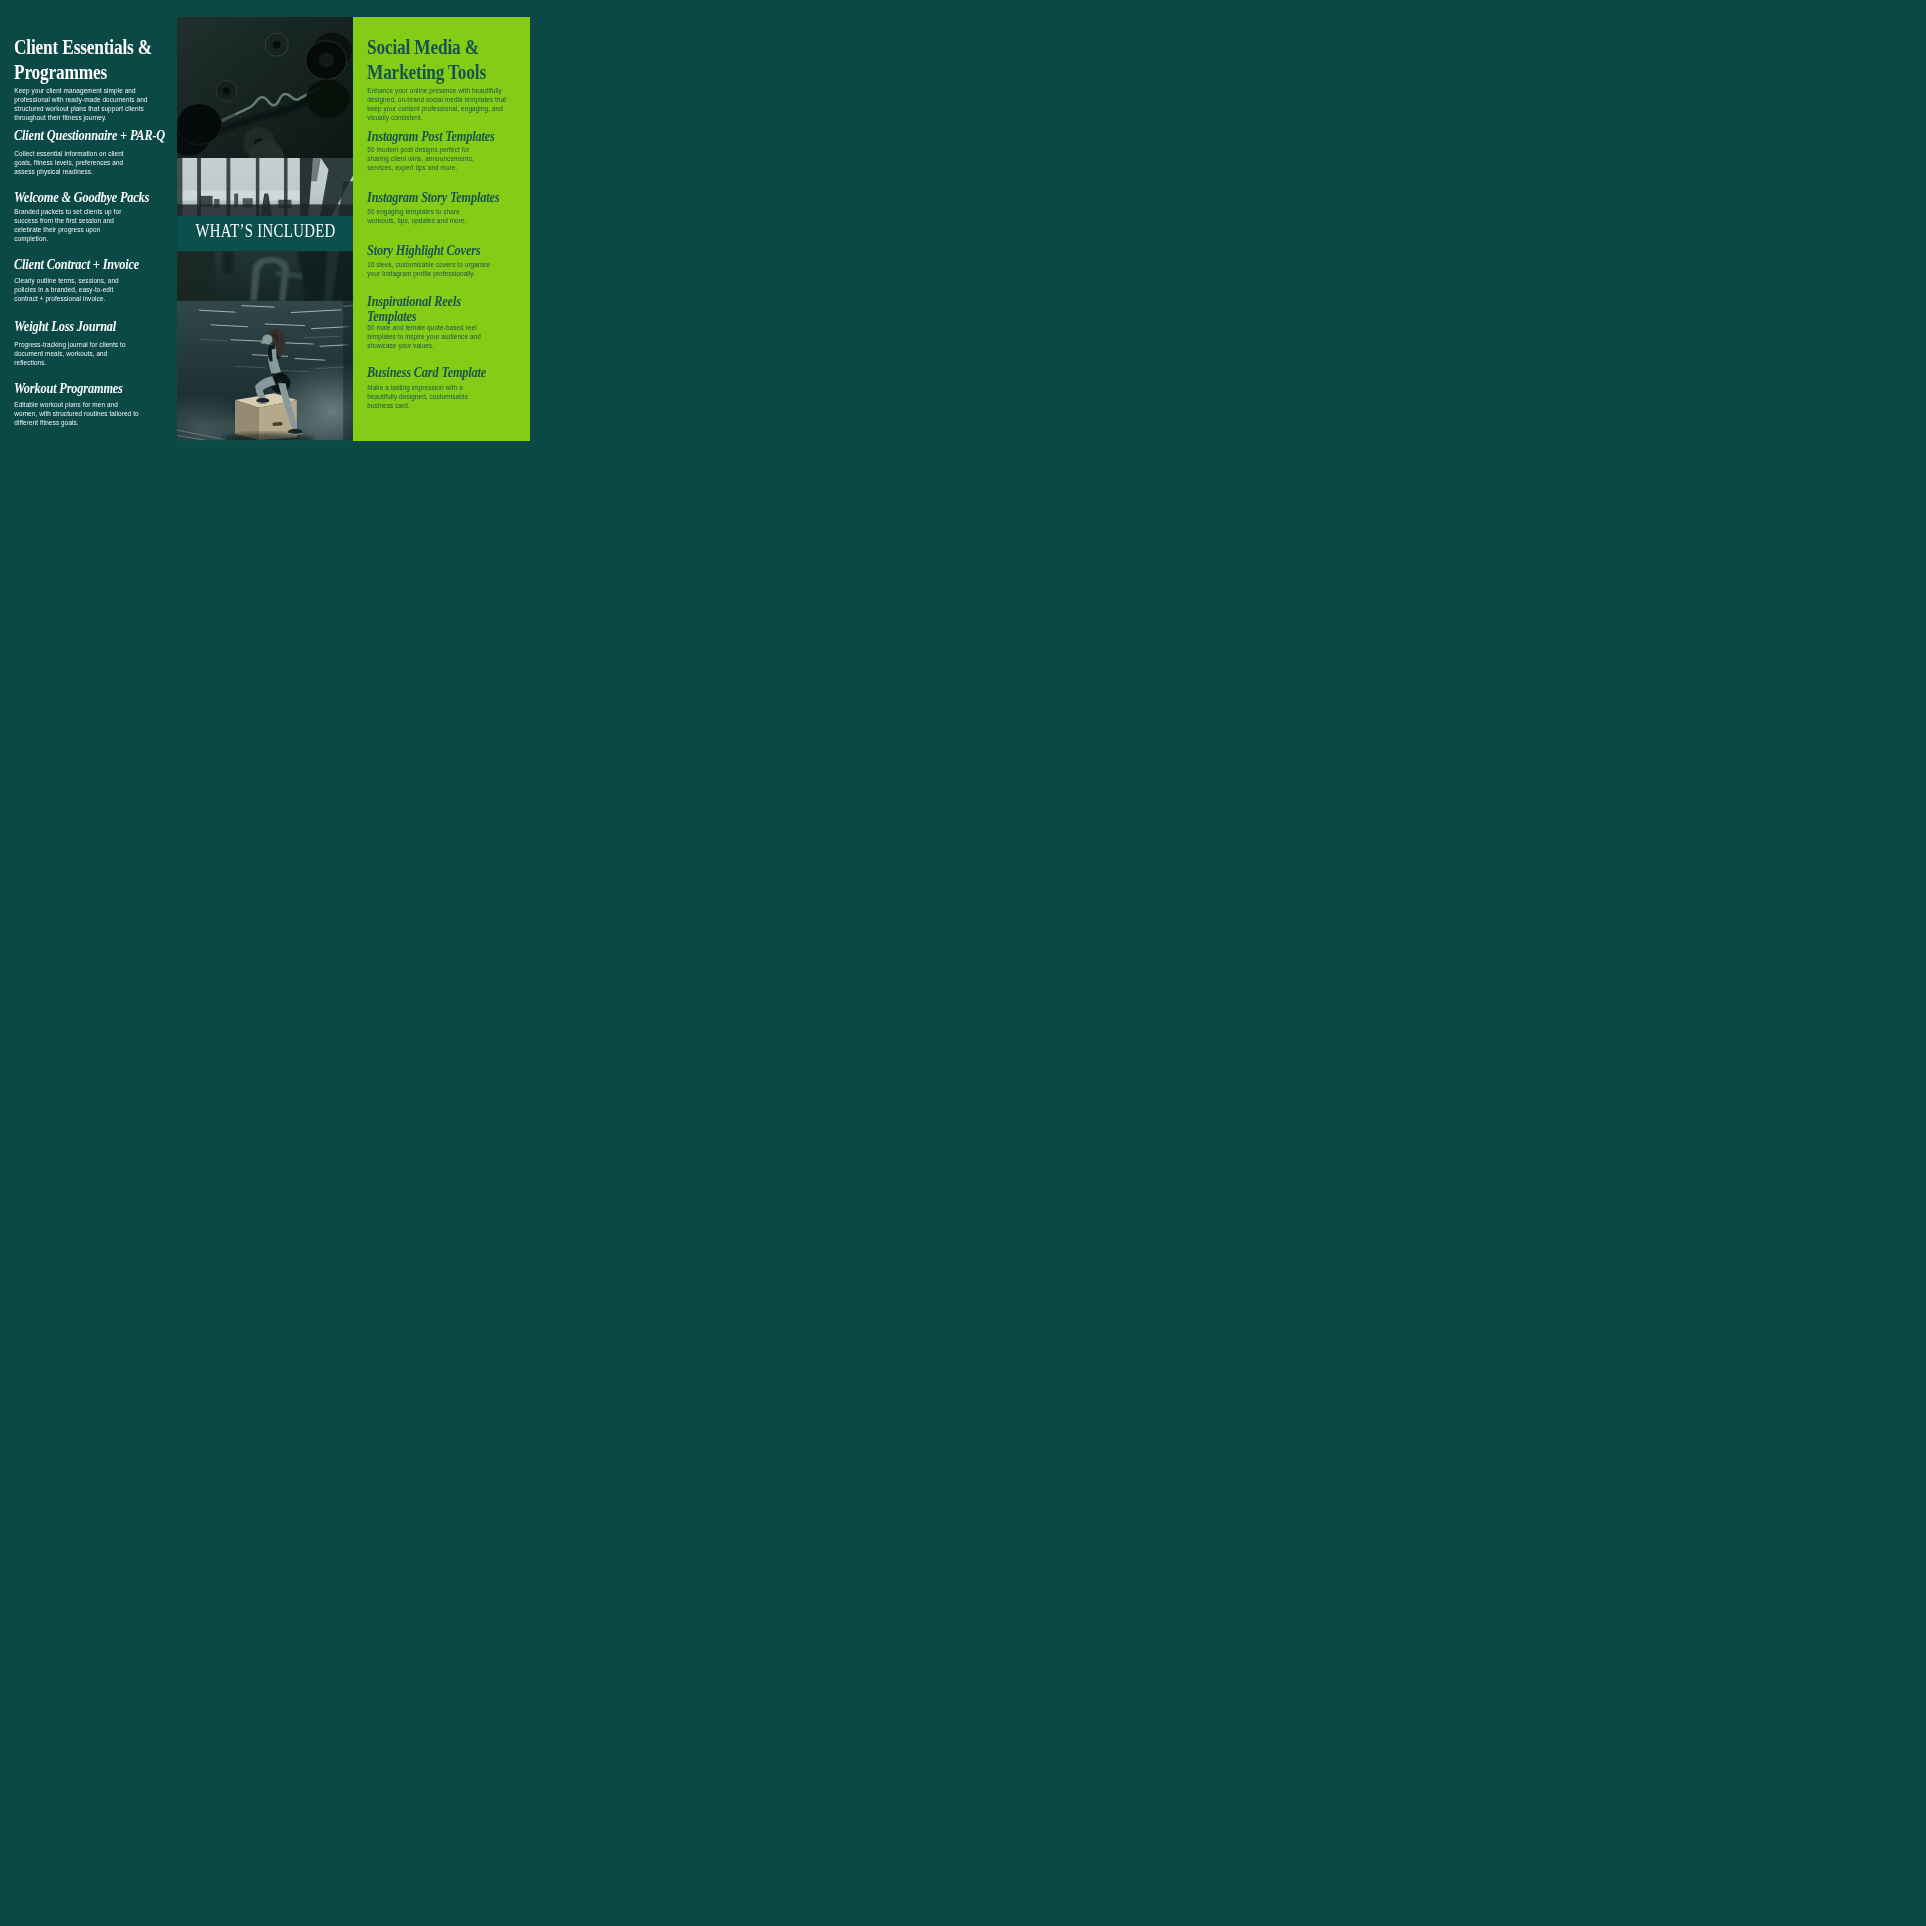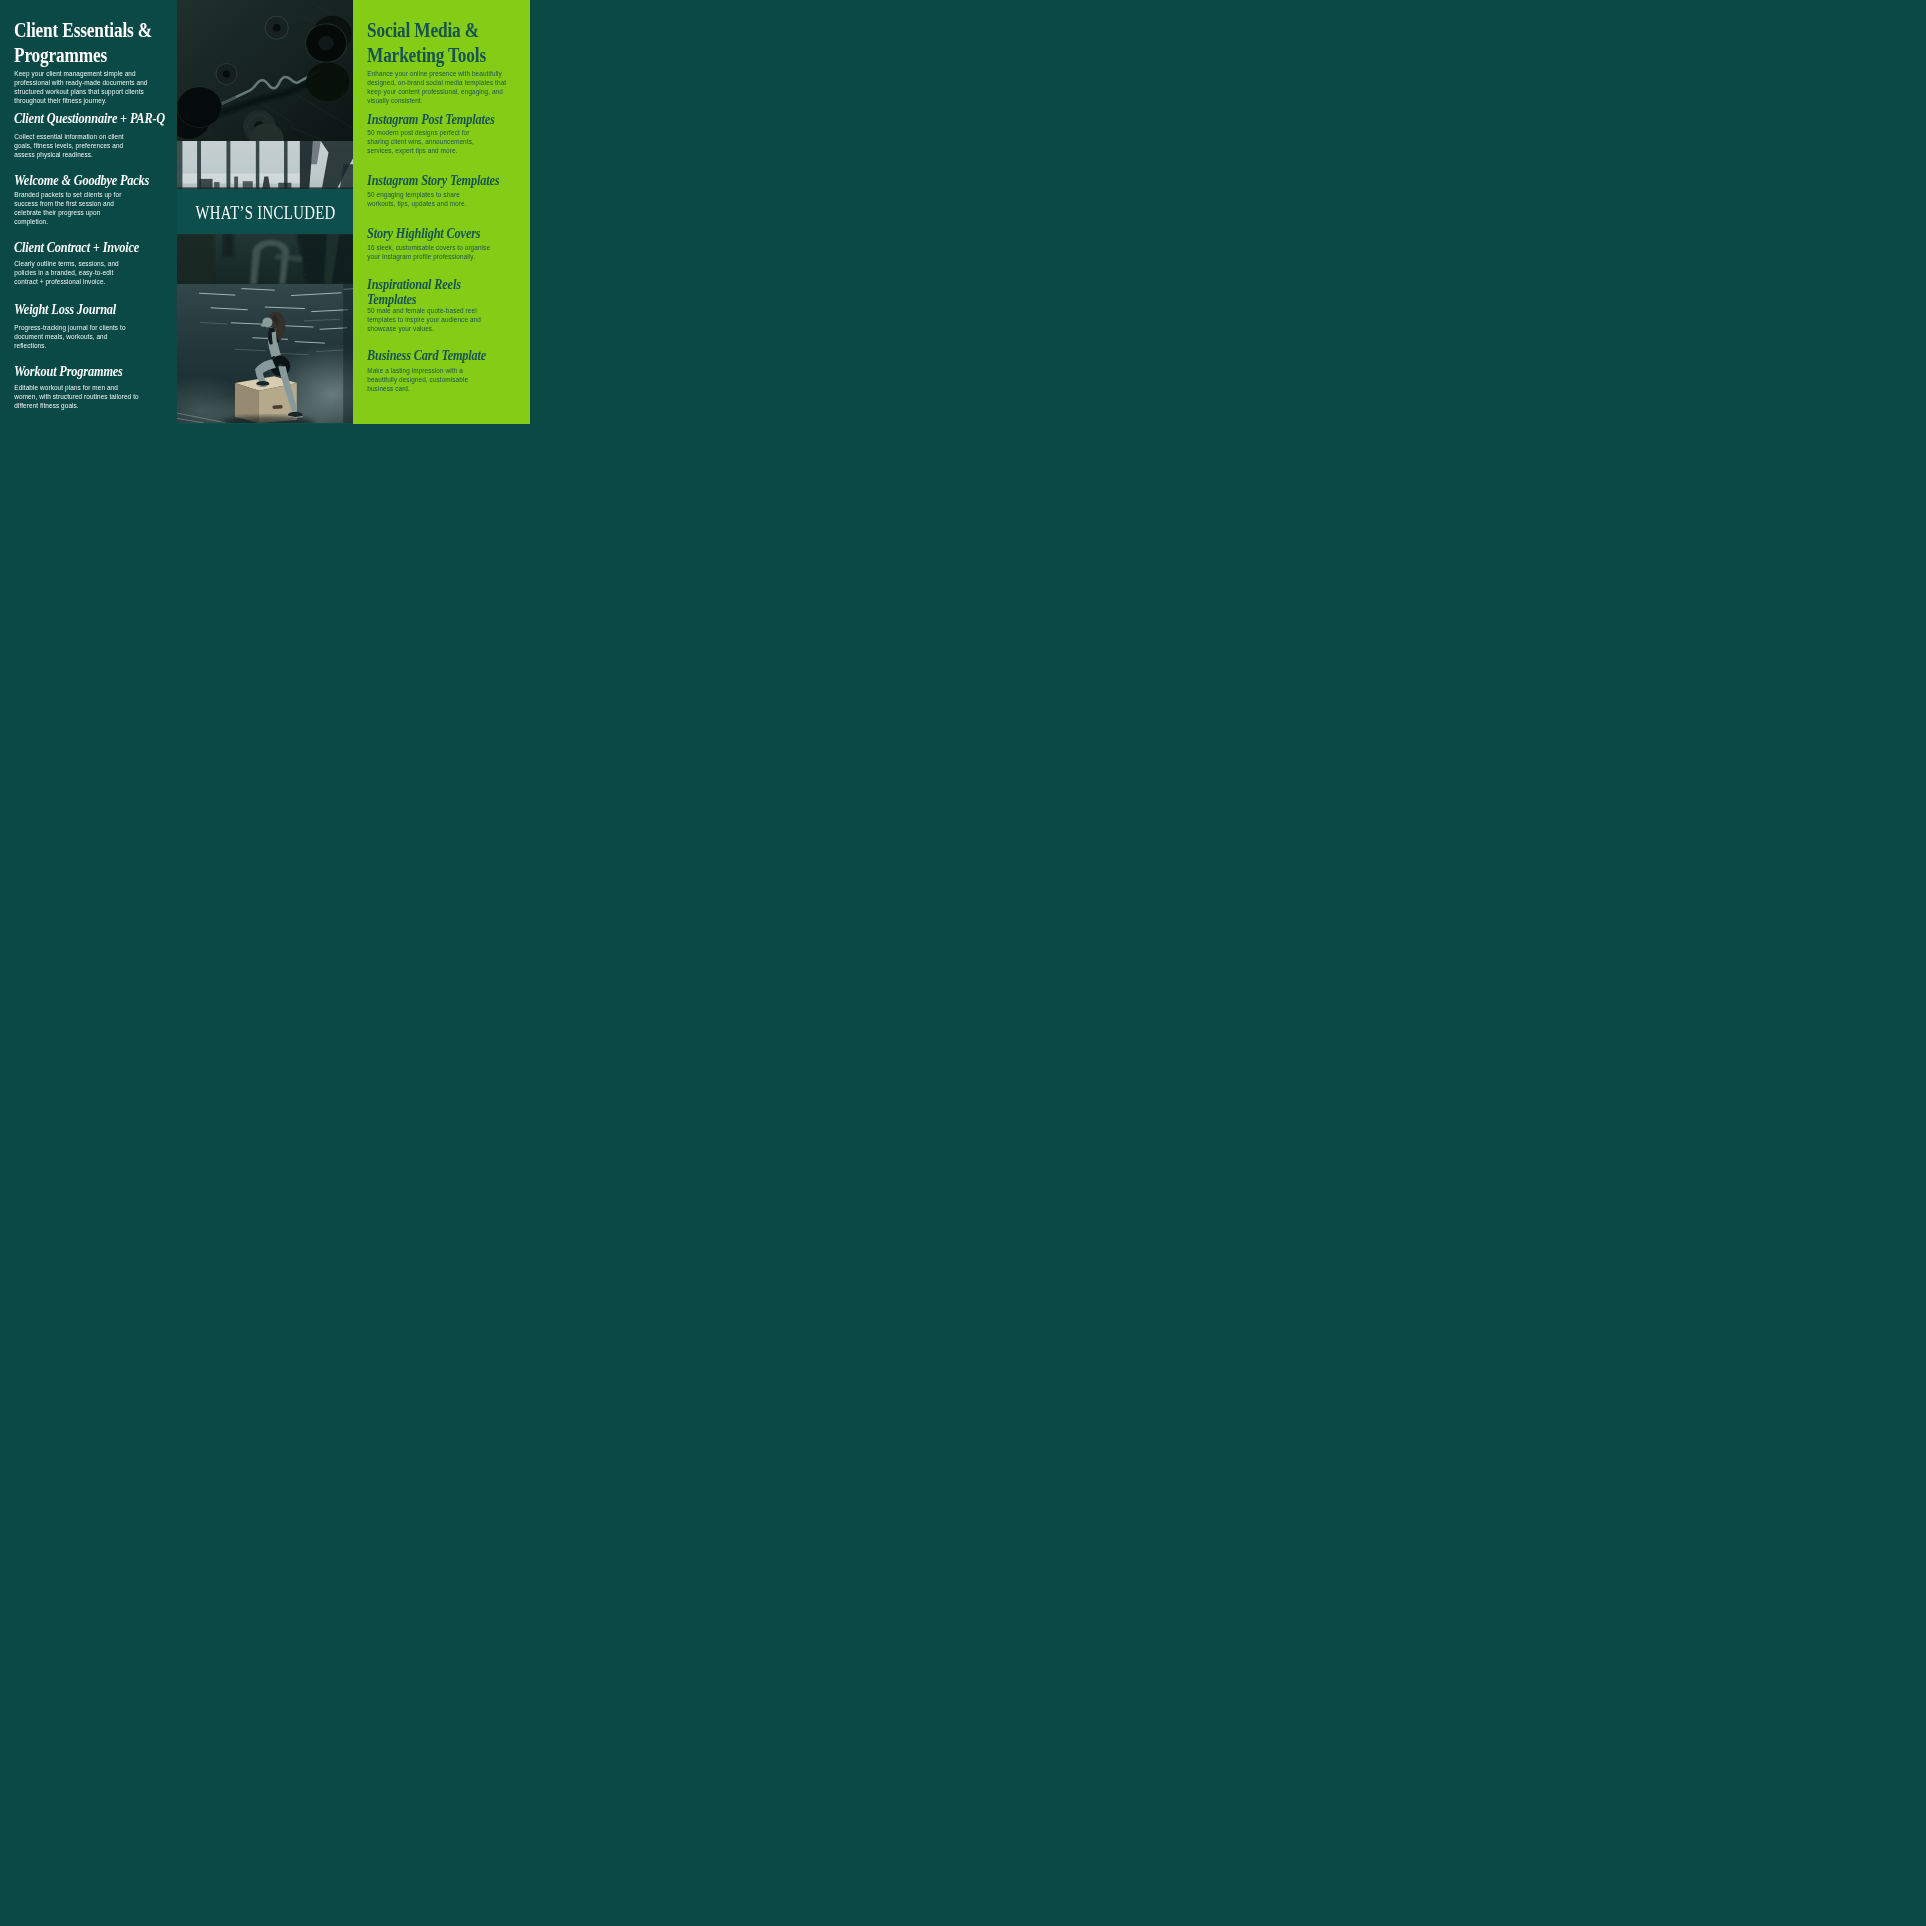--- a/index.html
+++ b/index.html
@@ -1,18 +1,19 @@
 <!DOCTYPE html>
 <html style="font-size:6.2px"><head>
 <meta charset="utf-8">
 <style>
   html,body{margin:0;padding:0;background:#0B4946;}
   #page{
     position:relative;width:530px;height:424px;overflow:hidden;
     font-family:"Liberation Sans", sans-serif;
+    margin-top:17px;
   }
   .col{position:absolute;top:0;height:424px;overflow:hidden;}
   #col-left{left:0;width:177px;background:#0B4946;}
   #col-center{left:177px;width:177px;background:#0C4F4D;}
   #col-right{left:353px;width:177px;background:#84cc16;}
 
   
   .display-big{position:absolute;left:14px;font-family:"Liberation Serif",serif;font-weight:bold;
     font-size:21.6px;line-height:25px;letter-spacing:-0.2px;transform:scaleX(0.8);transform-origin:0 0;white-space:nowrap;}
   .display-big .ln{display:block;}
@@ -24,22 +25,22 @@
   #col-left .section-head{color:#FDFEFE;}
   #col-left .body-text{color:#F2F6F5;}
   #col-right .display-big{color:#175450;}
   #col-right .section-head{color:#175450;}
   #col-right .body-text{color:#1C5450;}
 
   
   .photo{position:absolute;left:0;width:177px;overflow:hidden;}
   #photo-barbell{top:0;height:141px;}
   #photo-windows{top:141px;height:58px;}
-  #band{position:absolute;left:0;top:189px;width:177px;height:35px;background:#0C4F4D;
-    display:flex;align-items:flex-end;justify-content:center;}
+  #band{position:absolute;left:0;top:204px;width:177px;height:35px;background:#0C4F4D;
+    display:flex;align-items:flex-start;justify-content:center;}
   #band .band-label{font-family:"Liberation Serif",serif;color:#FDFEFE;font-size:18.5px;font-weight:normal;
     letter-spacing:0.4px;transform:scale(0.8,1.06);transform-origin:center center;white-space:nowrap;}
   #photo-equipment{top:234px;height:50px;}
   #photo-athlete{top:284px;height:139px;}
   .photo svg{display:block;width:100%;height:100%;}
 </style>
 </head>
 <body>
 
 <div id="page">

